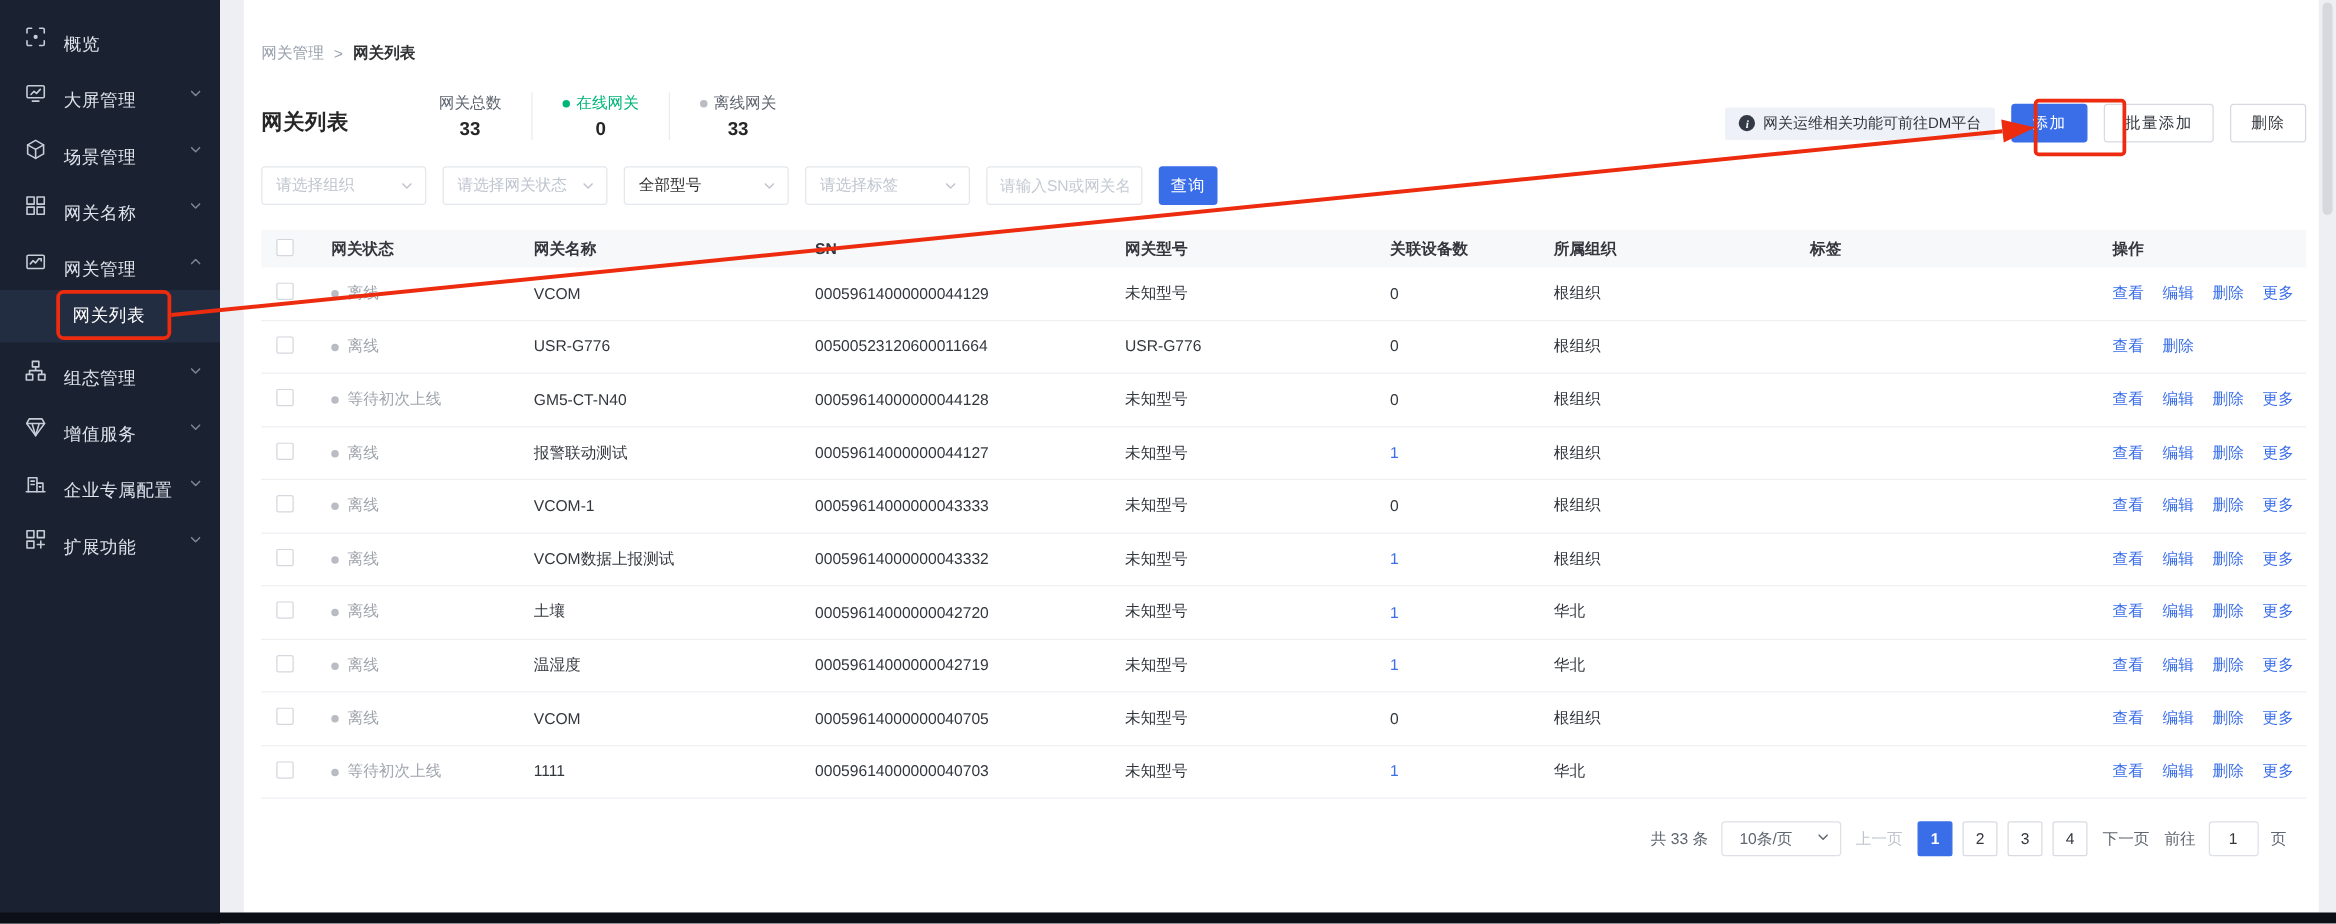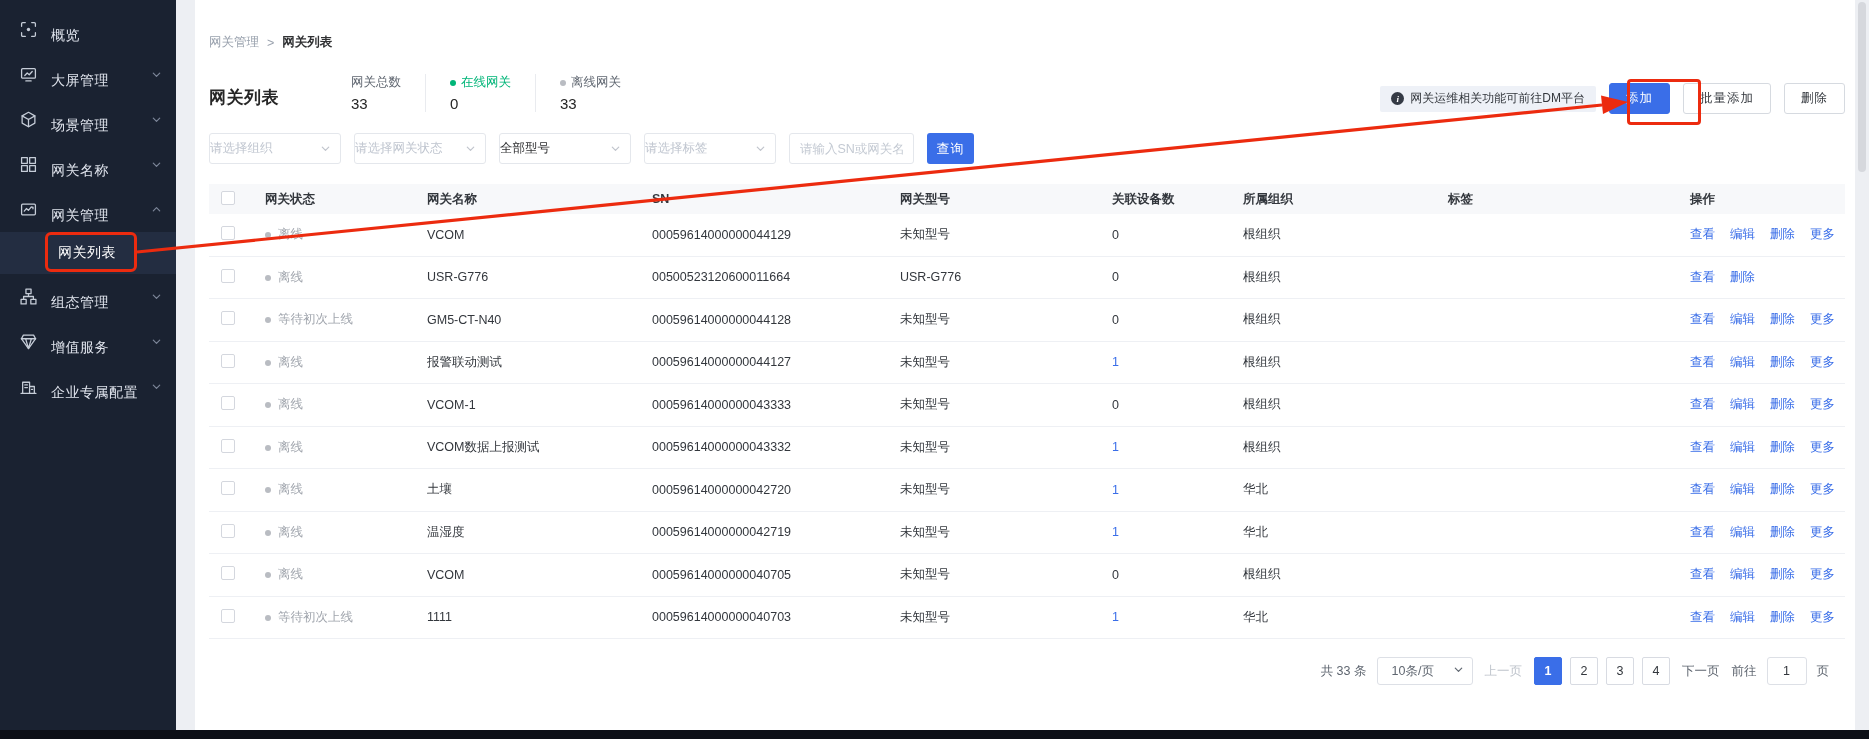--- a/index.html
+++ b/index.html
@@ -20,31 +20,31 @@
   .breadcrumb .current { color:#303133; font-weight:700; }
 
   .header-row { position:relative; margin-top:22px; height:52px; }
   .page-title { position:absolute; left:0; top:13px; font-size:17px; font-weight:700; color:#262626; letter-spacing:.5px; }
   .stats { position:absolute; left:142px; top:1px; display:flex; }
   .stat { padding:0 24px; border-left:1px solid #e9ebef; }
   .stat:first-child { padding-left:0; border-left:none; }
   .stat-label { font-size:12.5px; color:#5f6670; display:flex; align-items:center; gap:5px; }
   .stat-label.green { color:#00b578; }
   .stat-dot { width:6px; height:6px; border-radius:50%; display:inline-block; }
-  .stat-value { margin-top:4px; font-size:15px; font-weight:400; color:#262626; }
+  .stat-value { margin-top:4px; font-size:15px; font-weight:700; color:#262626;text-align:center; }
   .header-right { position:absolute; right:0; top:10px; display:flex; align-items:center; gap:13px; }
   .notice { height:26px; background:#eef1f7; border-radius:2px; display:flex; align-items:center; gap:6px; padding:0 11px; font-size:12px; color:#33373d; }
   .info-dot { width:13px; height:13px; border-radius:50%; background:#343a45; color:#fff; font-size:9px; font-style:italic; font-weight:700; display:inline-flex; align-items:center; justify-content:center; font-family:"Liberation Serif",serif; }
   .btn { height:31px; border-radius:3px; font-size:12.5px; display:inline-flex; align-items:center; justify-content:center; cursor:pointer; padding:0 16px; letter-spacing:1px; }
   .btn-primary { background:#3a6ee8; color:#fff; border:1px solid #3a6ee8; }
   .btn-plain { background:#fff; color:#33373d; border:1px solid #d6dae0; }
 
   
   .filters { margin-top:8px; display:flex; align-items:center; gap:13px; }
-  .select { width:132px; height:31px; border:1px solid #e4e7ec; border-radius:3px; background:#fff; display:flex; align-items:center; justify-content:space-between; padding:0 9px 0 0; font-size:12.5px; color:#bfc5cf; cursor:pointer; }
+  .select { width:132px; height:31px; border:1px solid #e4e7ec; border-radius:3px; background:#fff; display:flex; align-items:center; justify-content:space-between; padding:0 9px 0 11px; font-size:12.5px; color:#bfc5cf; cursor:pointer; }
   .select.has-value { color:#303133; }
   .select .chev { color:#c0c4cc; display:inline-flex; }
   .search-input { width:125px; height:31px; border:1px solid #e4e7ec; border-radius:3px; padding:0 10px; font-size:12.5px; color:#303133; font-family:inherit; }
   .search-input::placeholder { color:#c4cad3; }
   .btn-query { width:47px; padding:0; background:#3a6ee8; color:#fff; border:none; font-size:13px; }
 
   
   .table { margin-top:20px; }
   .trow { display:grid; grid-template-columns:44px 162px 225px 248px 212px 131px 205px 242px 1fr; align-items:center; }
   .thead { height:30px; background:#f7f8fa; font-size:12.5px; font-weight:700; color:#33373d; }
@@ -193,20 +193,36 @@
               <path d="M9 8h4.5v6.5M1 14.5h14M4.5 6.5h2.5M4.5 9h2.5M10.8 10.8h1"></path>
             </svg>
           </span>
           <span class="side-label">企业专属配置</span>
           <span class="side-chev">
             <svg width="11" height="11" viewBox="0 0 12 12" fill="none" stroke="currentColor" stroke-width="1.3" stroke-linecap="round" stroke-linejoin="round">
               <path d="m2.5 4.5 3.5 3.5 3.5-3.5"></path>
             </svg>
           </span>
         </div>
+        <div class="side-item">
+          <span class="side-icon">
+            <svg width="17" height="17" viewBox="0 0 16 16" fill="none" stroke="currentColor" stroke-width="1.2" stroke-linecap="round" stroke-linejoin="round">
+              <rect x="1.5" y="1.5" width="5.2" height="5.2"></rect>
+              <rect x="9.3" y="1.5" width="5.2" height="5.2"></rect>
+              <rect x="1.5" y="9.3" width="5.2" height="5.2"></rect>
+              <path d="M11.9 9.3v5.2M9.3 11.9h5.2"></path>
+            </svg>
+          </span>
+          <span class="side-label">扩展功能</span>
+          <span class="side-chev">
+            <svg width="11" height="11" viewBox="0 0 12 12" fill="none" stroke="currentColor" stroke-width="1.3" stroke-linecap="round" stroke-linejoin="round">
+              <path d="m2.5 4.5 3.5 3.5 3.5-3.5"></path>
+            </svg>
+          </span>
+        </div>
       </nav>
   </div>
 
   <div class="main-card">
 
     <div class="breadcrumb">
       <span>网关管理</span>
       <span>&gt;</span>
       <span class="current">网关列表</span>
     </div>

